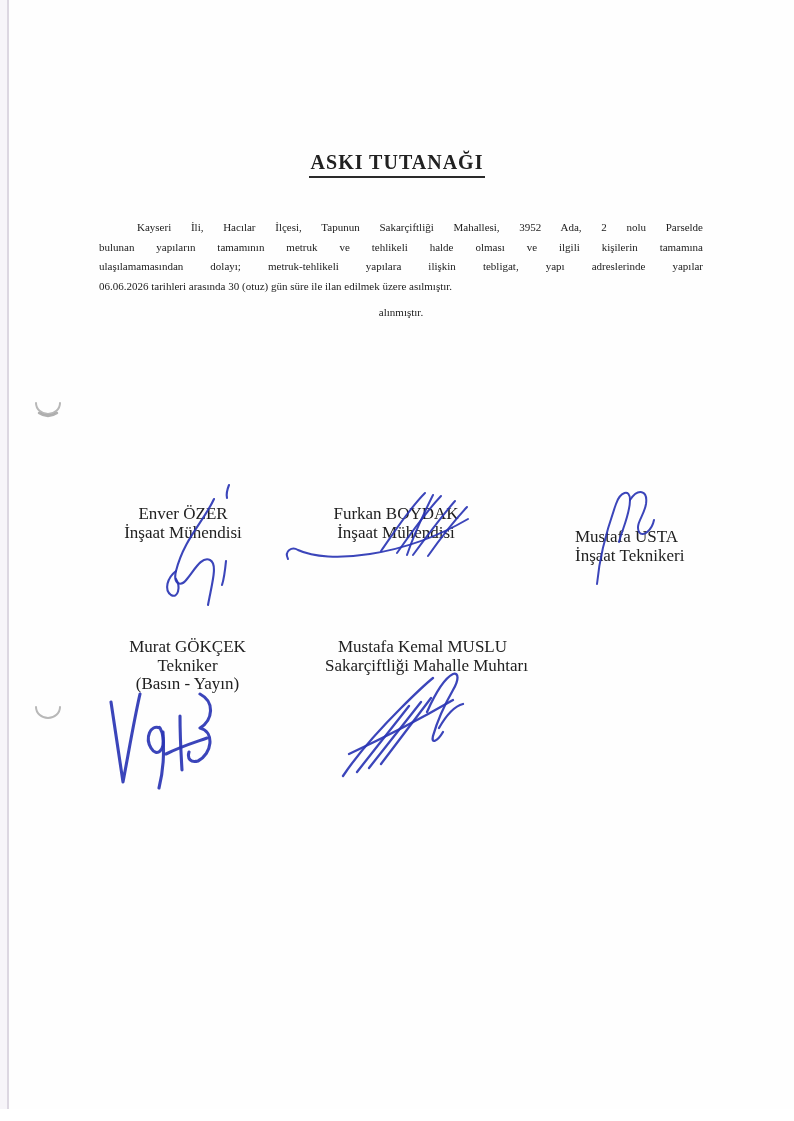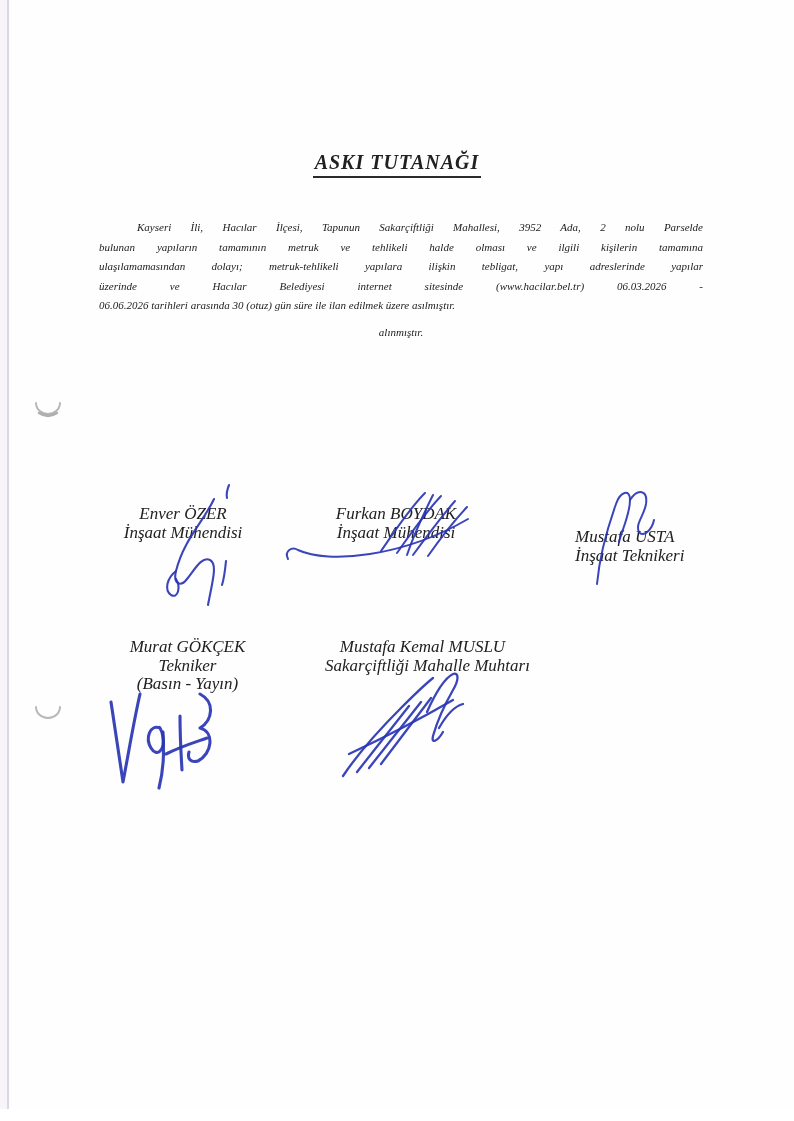--- a/index.html
+++ b/index.html
@@ -10,21 +10,20 @@
     --punch-hole:#b8b8b8;
   }
   html,body{margin:0;padding:0;background:#ffffff;}
   .page{
     position:relative;
     width:794px;height:1109px;
     background:var(--page-bg);
     overflow:hidden;
     font-family:"Liberation Serif", serif;
     color:var(--text-color);
-    font-style:italic;
   }
   
   .scan-band{position:absolute;left:0;top:0;width:7px;height:100%;background:#f7f5f9;}
   .scan-edge{position:absolute;left:7px;top:0;width:2px;height:100%;background:var(--scan-edge);opacity:.85;}
 
   
   .title-wrap{position:absolute;top:151px;left:0;right:0;text-align:center;}
   .title-wrap .title{
     display:inline-block;
     font-weight:bold;
@@ -84,21 +83,20 @@
   </svg>
 
   <div class="title-wrap">
     <span class="title">ASKI TUTANAĞI</span>
   </div>
 
   <div class="body-text">
     <div class="line indent stretch">Kayseri İli, Hacılar İlçesi, Tapunun Sakarçiftliği Mahallesi, 3952 Ada, 2 nolu Parselde</div>
     <div class="line stretch">bulunan yapıların tamamının metruk ve tehlikeli halde olması ve ilgili kişilerin tamamına</div>
     <div class="line stretch">ulaşılamamasından dolayı; metruk-tehlikeli yapılara ilişkin tebligat, yapı adreslerinde yapılar</div>
-    <div class="line stretch">üzerinde ve Hacılar Belediyesi internet sitesinde (www.hacilar.bel.tr) 06.03.2026 -</div>
     <div class="line">06.06.2026 tarihleri arasında 30 (otuz) gün süre ile ilan edilmek üzere asılmıştır.</div>
     <div class="line gap">alınmıştır.</div>
   </div>
 
   <div class="sig-block" style="left:113px;top:505px;width:140px;">
     <div class="sig-name">Enver ÖZER</div>
     <div class="sig-title">İnşaat Mühendisi</div>
   </div>
   <div class="sig-block" style="left:326px;top:505px;width:140px;">
     <div class="sig-name">Furkan BOYDAK</div>

